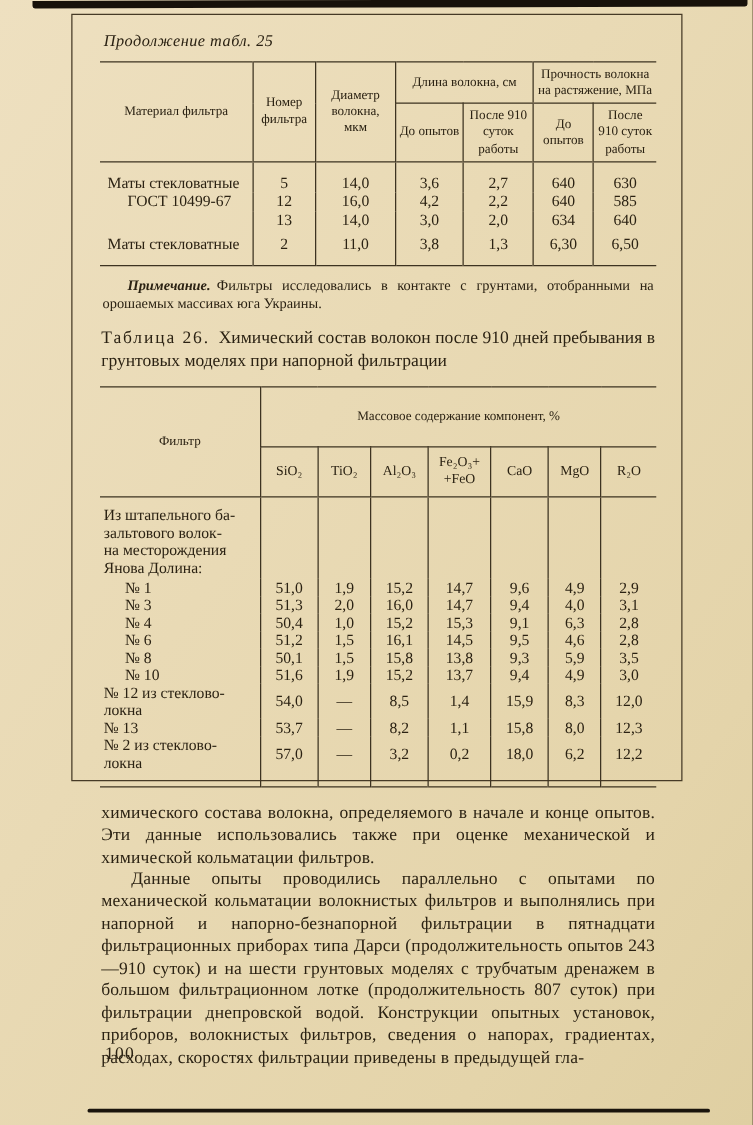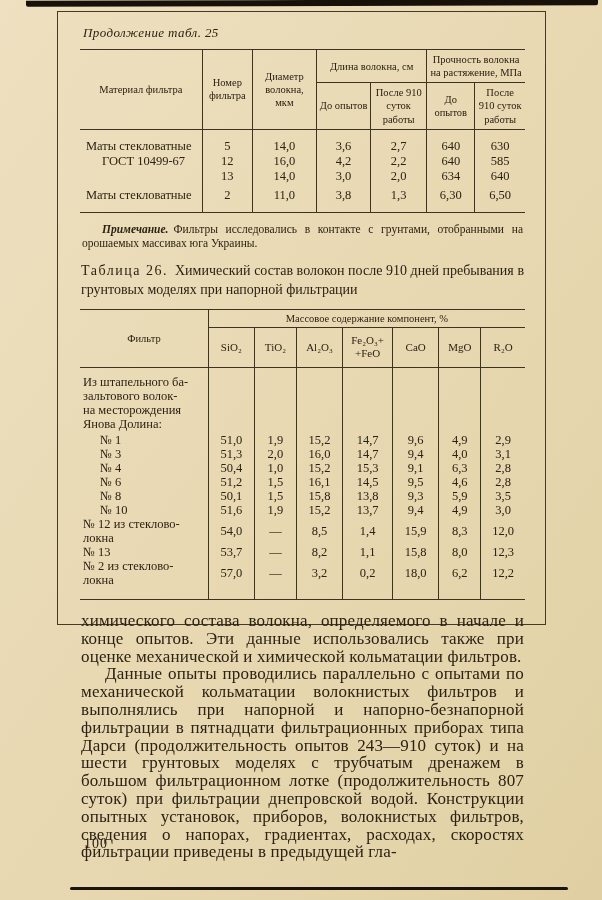--- a/index.html
+++ b/index.html
@@ -38,31 +38,31 @@
 
   .note { margin-top:9px; font-size:11.5px; line-height:1.28; text-align:justify; text-indent:20px; padding:0 2px; }
   .note .lbl { font-style:italic; margin-right:5px;font-weight:bold; }
 
   .t26-title { margin-top:11px; font-weight:normal; font-size:14px; line-height:1.35; text-align:justify; padding:0 1px; }
   .t26-title .lbl { letter-spacing:1.5px; margin-right:7px; }
 
   .t26 { margin-top:9px; border-top:1.4px solid #3d3321; border-bottom:1.4px solid #3d3321; }
   .t26 thead { border-bottom:1px solid #3d3321; }
   .t26 th { font-weight:normal; font-size:10.5px; line-height:1.25; text-align:center; vertical-align:middle; padding:2px 2px; }
-  .t26 .grp { border-bottom:1px solid #3d3321; padding:2px 2px; }
+  .t26 .grp { border-bottom:1px solid #3d3321; padding:17px 2px; }
   .t26 .chem { height:40px; white-space:pre-line; font-size:11px; }
   .t26 td { font-size:12.5px; line-height:14px; text-align:center; vertical-align:middle; padding:0 2px; }
   .t26 td.flt { text-align:left; padding-left:3px; }
   .t26 td.blk { white-space:pre-line; line-height:14px; padding-top:7px; padding-bottom:2px; }
   .t26 td.ind { padding-left:20px; }
   .t26 td.two { white-space:pre-line; }
   .t26 tbody tr:last-child td { padding-bottom:12px; }
 
   .body-text { margin-top:12px; padding:0 1px; }
-  .body-text p { font-size:17px; line-height:17.8px; text-align:justify; letter-spacing:.15px; }
+  .body-text p { font-size:14px; line-height:17.8px; text-align:justify; letter-spacing:.15px; }
   .body-text p.indent { text-indent:24px; }
 
   .page-num { position:absolute; left:84px; top:836px; font-size:14px; letter-spacing:1px; }
 </style>
 </head>
 <body>
 
 <div class="page">
   <div class="art-top"></div>
   <div class="art-bottom"></div>

